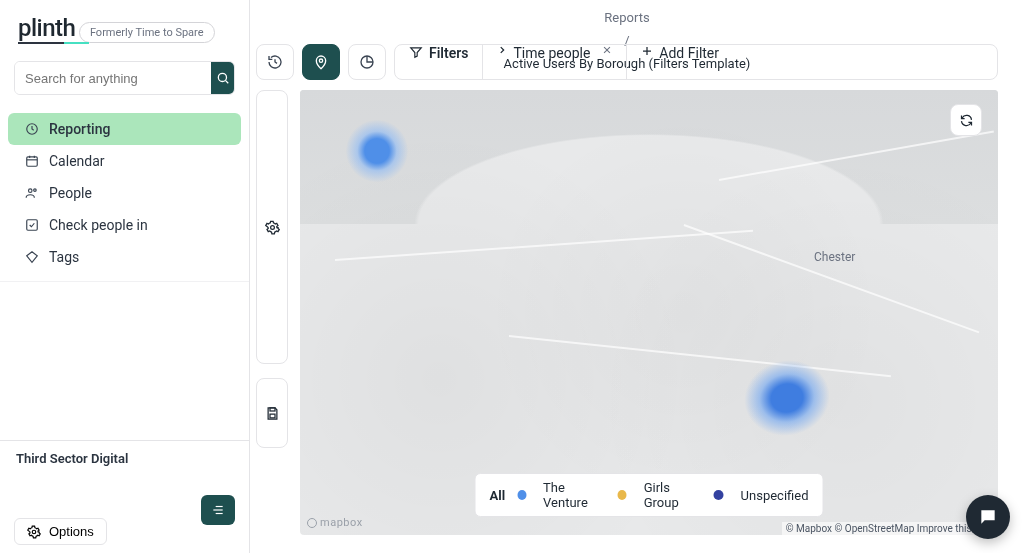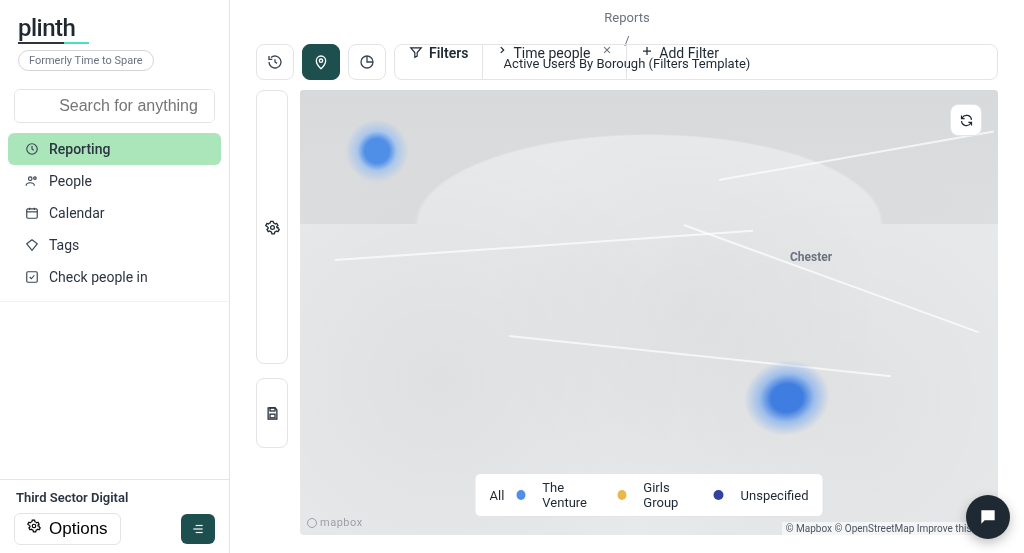--- a/index.html
+++ b/index.html
@@ -25,21 +25,21 @@
     width: 1024px;
     height: 553px;
     overflow: hidden;
     position: relative;
   }
 
   
   .sidebar {
     position: absolute;
     left:0; top:0;
-    width: 230px;
+    width: 250px;
     height: 553px;
     border-right: 1px solid var(--border);
     display:flex;
     flex-direction:column;
   }
   .logo-block { padding: 14px 18px 6px; }
   .logo {
     font-size: 24px;
     font-weight: 500;
     letter-spacing: -0.5px;
@@ -69,34 +69,33 @@
     border:1px solid var(--border);
     border-radius:6px;
     overflow:hidden;
     height:34px;
   }
   .search-input {
     flex:1;
     border:none;
     outline:none;
     padding:0 10px;
-    font-size:16px;
+    font-size:13px;
     color: var(--text-soft);
-    text-align: center;
   }
   .search-btn {
     width:36px;
     background: var(--teal);
     color:#fff;
     display:flex;
     align-items:center;
     justify-content:center;
     cursor:pointer;
   }
-  .nav { margin-top: 0; }
+  .nav { margin-top: 8px; }
   .nav-item {
     display:flex;
     align-items:center;
     gap:10px;
     height:32px;
     padding: 0 16px;
     margin: 0 8px;
     border-radius:6px;
     color: #2b3440;
     font-size:14px;
@@ -130,28 +129,29 @@
   }
   .options-row {
     display:flex;
     align-items:center;
     justify-content:space-between;
     padding: 4px 14px 8px;
     gap:10px;
   }
   .options-btn {
     display:flex;
-    align-items:flex-start;
+    align-items:flex-end;
     gap:8px;
     border:1px solid var(--border);
     border-radius:6px;
     padding: 5px 12px;
-    font-size:17px;
+    font-size:13px;
     background:#fff;
     cursor:pointer;
+    margin-top:44px;
   }
   .collapse-btn {
     width:34px; height:30px;
     border-radius:6px;
     background: var(--teal);
     color:#fff;
     display:flex; align-items:center; justify-content:center;
     cursor:pointer;
   }
   .help-row {
@@ -382,54 +382,54 @@
         <svg width="14" height="14" viewBox="0 0 24 24" fill="none" stroke="currentColor" stroke-width="2">
             <circle cx="12" cy="12" r="9"></circle>
             <path d="M12 7v5l3 2"></path>
           </svg>
       </span>
       <span>Reporting</span>
     </div>
     <div class="nav-item">
       <span class="nav-icon">
         <svg width="14" height="14" viewBox="0 0 24 24" fill="none" stroke="currentColor" stroke-width="2">
-            <circle cx="9" cy="8" r="3"></circle>
-            <path d="M2 20c0-3 3-5 7-5s7 2 7 5"></path>
-            <circle cx="17" cy="7" r="2.2"></circle>
-          </svg>
-      </span>
-      <span>People</span>
-    </div>
-    <div class="nav-item">
-      <span class="nav-icon">
-        <svg width="14" height="14" viewBox="0 0 24 24" fill="none" stroke="currentColor" stroke-width="2">
             <rect x="3" y="5" width="18" height="16" rx="2"></rect>
             <line x1="3" y1="10" x2="21" y2="10"></line>
             <line x1="8" y1="3" x2="8" y2="7"></line>
             <line x1="16" y1="3" x2="16" y2="7"></line>
           </svg>
       </span>
       <span>Calendar</span>
     </div>
     <div class="nav-item">
       <span class="nav-icon">
         <svg width="14" height="14" viewBox="0 0 24 24" fill="none" stroke="currentColor" stroke-width="2">
+            <circle cx="9" cy="8" r="3"></circle>
+            <path d="M2 20c0-3 3-5 7-5s7 2 7 5"></path>
+            <circle cx="17" cy="7" r="2.2"></circle>
+          </svg>
+      </span>
+      <span>People</span>
+    </div>
+    <div class="nav-item">
+      <span class="nav-icon">
+        <svg width="14" height="14" viewBox="0 0 24 24" fill="none" stroke="currentColor" stroke-width="2">
+            <rect x="3" y="3" width="18" height="18" rx="2"></rect>
+            <path d="M8 12l3 3 5-6"></path>
+          </svg>
+      </span>
+      <span>Check people in</span>
+    </div>
+    <div class="nav-item">
+      <span class="nav-icon">
+        <svg width="14" height="14" viewBox="0 0 24 24" fill="none" stroke="currentColor" stroke-width="2">
             <path d="M3 10l9-7 9 7-9 11-9-11z"></path>
           </svg>
       </span>
       <span>Tags</span>
-    </div>
-    <div class="nav-item">
-      <span class="nav-icon">
-        <svg width="14" height="14" viewBox="0 0 24 24" fill="none" stroke="currentColor" stroke-width="2">
-            <rect x="3" y="3" width="18" height="18" rx="2"></rect>
-            <path d="M8 12l3 3 5-6"></path>
-          </svg>
-      </span>
-      <span>Check people in</span>
     </div>
   </nav>
 
   <div class="divider"></div>
 
 
   <div class="sidebar-footer">
     <div class="org-name">Third Sector Digital</div>
     <div class="options-row">
       <button class="options-btn">
@@ -529,33 +529,33 @@
       <div class="terrain"></div>
 
       <div class="road" style="left:5%; top:38%; width:60%; transform:rotate(-4deg);"></div>
       <div class="road" style="left:30%; top:55%; width:55%; transform:rotate(6deg);"></div>
       <div class="road" style="left:55%; top:30%; width:45%; transform:rotate(20deg);"></div>
       <div class="road" style="left:60%; top:20%; width:40%; transform:rotate(-10deg);"></div>
 
       <div class="heat heat1"></div>
       <div class="heat heat2"></div>
 
-      <span class="city-label" style="left:490px; top:160px;font-weight:bold;">Chester</span>
+      <span class="city-label" style="left:514px; top:160px;">Chester</span>
 
       <div class="refresh-btn">
         <svg width="15" height="15" viewBox="0 0 24 24" fill="none" stroke="currentColor" stroke-width="2">
             <path d="M20 11A8 8 0 0 0 5 8"></path>
             <polyline points="4 4 4 9 9 9"></polyline>
             <path d="M4 13a8 8 0 0 0 15 3"></path>
             <polyline points="20 20 20 15 15 15"></polyline>
           </svg>
       </div>
 
       <div class="legend">
-        <span style="font-weight:400">All</span>
+        <span style="font-weight:700">All</span>
         <span class="legend-item">
           <span class="swatch" style="background:#4f8fe8"></span>
           <span>The Venture</span>
         </span>
         <span class="legend-item">
           <span class="swatch" style="background:#e9b84a"></span>
           <span>Girls Group</span>
         </span>
         <span class="legend-item">
           <span class="swatch" style="background:#3341a0"></span>

